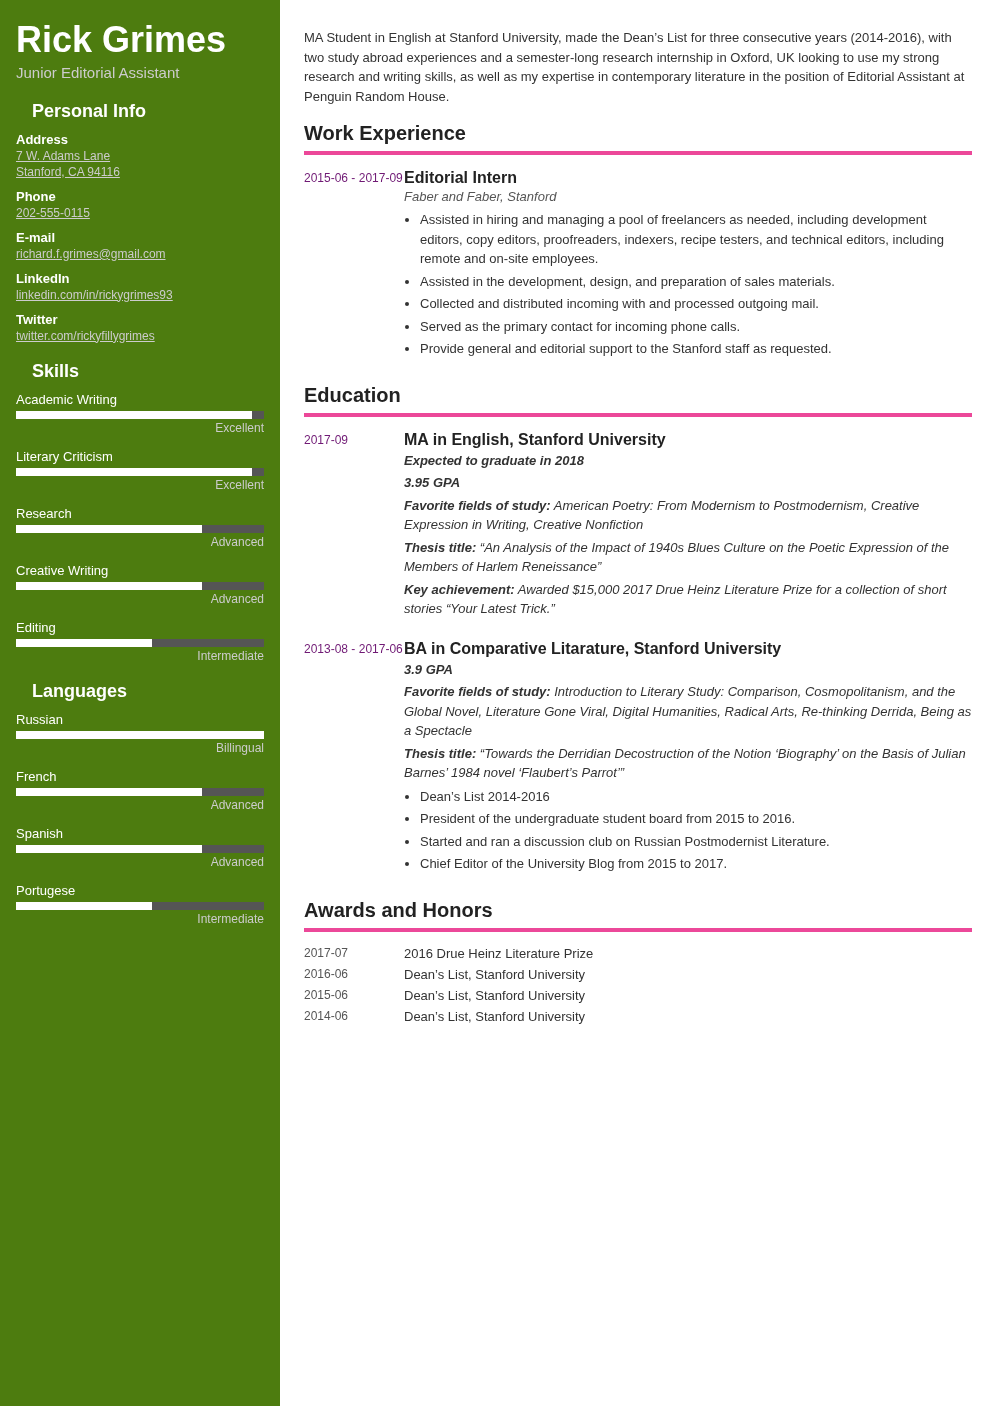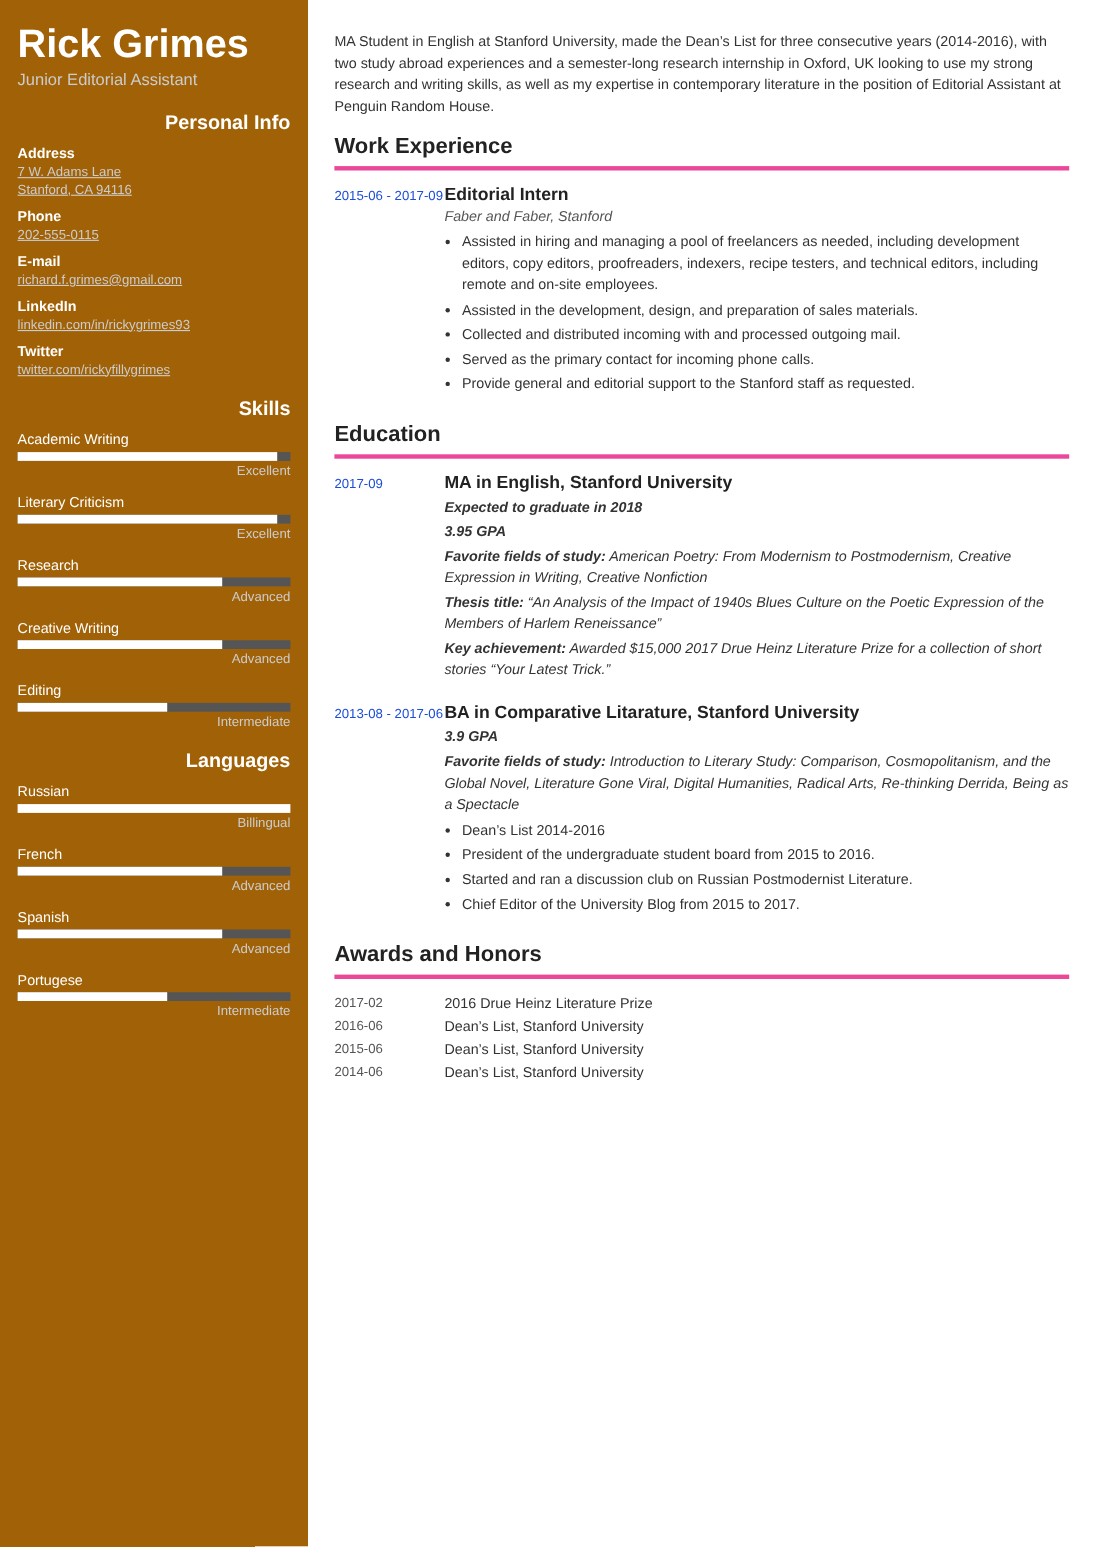--- a/index.html
+++ b/index.html
@@ -3,42 +3,41 @@
   <meta charset="utf-8">
   <style>
     * { box-sizing: border-box; margin: 0; padding: 0; }
     body { font-family: Arial, sans-serif; font-size: 13px; background: #fff; }
     .resume { display: flex; width: 996px; min-height: 1406px; }
 
     
     .sidebar {
       width: 280px;
       min-width: 280px;
-      background: #a16207;
+      background: #4d7c0f;
       color: #fff;
       padding: 20px 16px;
     }
     .sidebar-name {
       font-size: 36px;
       font-weight: bold;
       line-height: 1.1;
       margin-bottom: 4px;
     }
     .sidebar-title {
       font-size: 15px;
       font-weight: normal;
       color: #ccc;
       margin-bottom: 20px;
     }
     .sidebar-section-title {
       font-size: 18px;
       font-weight: bold;
-      margin: 18px 0 10px 0;
+      margin: 18px 0 10px 16px;
       color: #fff;
-      text-align: right;
     }
     .info-label {
       font-weight: bold;
       font-size: 13px;
       margin-top: 10px;
       color: #fff;
     }
     .info-value {
       font-size: 12px;
       color: #ccc;
@@ -88,21 +87,21 @@
       border-bottom: 4px solid #ec4899;
       padding-bottom: 6px;
       margin-bottom: 14px;
     }
     .section { margin-bottom: 22px; }
     .entry { display: flex; margin-bottom: 18px; }
     .entry-date {
       width: 100px;
       min-width: 100px;
       font-size: 12px;
-      color: #1d4ed8;
+      color: #701a75;
       padding-top: 2px;
     }
     .entry-body { flex: 1; }
     .entry-title {
       font-size: 16px;
       font-weight: bold;
       color: #222;
       margin-bottom: 2px;
     }
     .entry-subtitle {
@@ -270,36 +269,37 @@
               <p><span class="bold">Thesis title:</span> “An Analysis of the Impact of 1940s Blues Culture on the Poetic Expression of the Members of Harlem Reneissance”</p>
               <p><span class="bold">Key achievement:</span> Awarded $15,000 2017 Drue Heinz Literature Prize for a collection of short stories “Your Latest Trick.”</p>
             </div>
     </div>
           <div class="entry">
       <div class="entry-date">2013-08 - 2017-06</div>
       <div class="entry-body">
               <div class="entry-title">BA in Comparative Litarature, Stanford University</div>
               <p><span class="bold">3.9 GPA</span></p>
               <p><span class="bold">Favorite fields of study:</span> Introduction to Literary Study: Comparison, Cosmopolitanism, and the Global Novel, Literature Gone Viral, Digital Humanities, Radical Arts, Re-thinking Derrida, Being as a Spectacle</p>
+              <p><span class="bold">Thesis title:</span> “Towards the Derridian Decostruction of the Notion ‘Biography’ on the Basis of Julian Barnes’ 1984 novel ‘Flaubert’s Parrot’”</p>
               <ul>
                 <li>Dean’s List 2014-2016</li>
                 <li>President of the undergraduate student board from 2015 to 2016.</li>
                 <li>Started and ran a discussion club on Russian Postmodernist Literature.</li>
                 <li>Chief Editor of the University Blog from 2015 to 2017.</li>
               </ul>
             </div>
     </div>
         </div>
     </div>
 
     <div class="section">
       <div class="section-title">Awards and Honors</div>
       <div id="awards-container">
           <div class="award-row">
-      <div class="award-date">2017-02</div>
+      <div class="award-date">2017-07</div>
       <div class="award-name">2016 Drue Heinz Literature Prize</div>
     </div>
           <div class="award-row">
       <div class="award-date">2016-06</div>
       <div class="award-name">Dean’s List, Stanford University</div>
     </div>
           <div class="award-row">
       <div class="award-date">2015-06</div>
       <div class="award-name">Dean’s List, Stanford University</div>
     </div>

